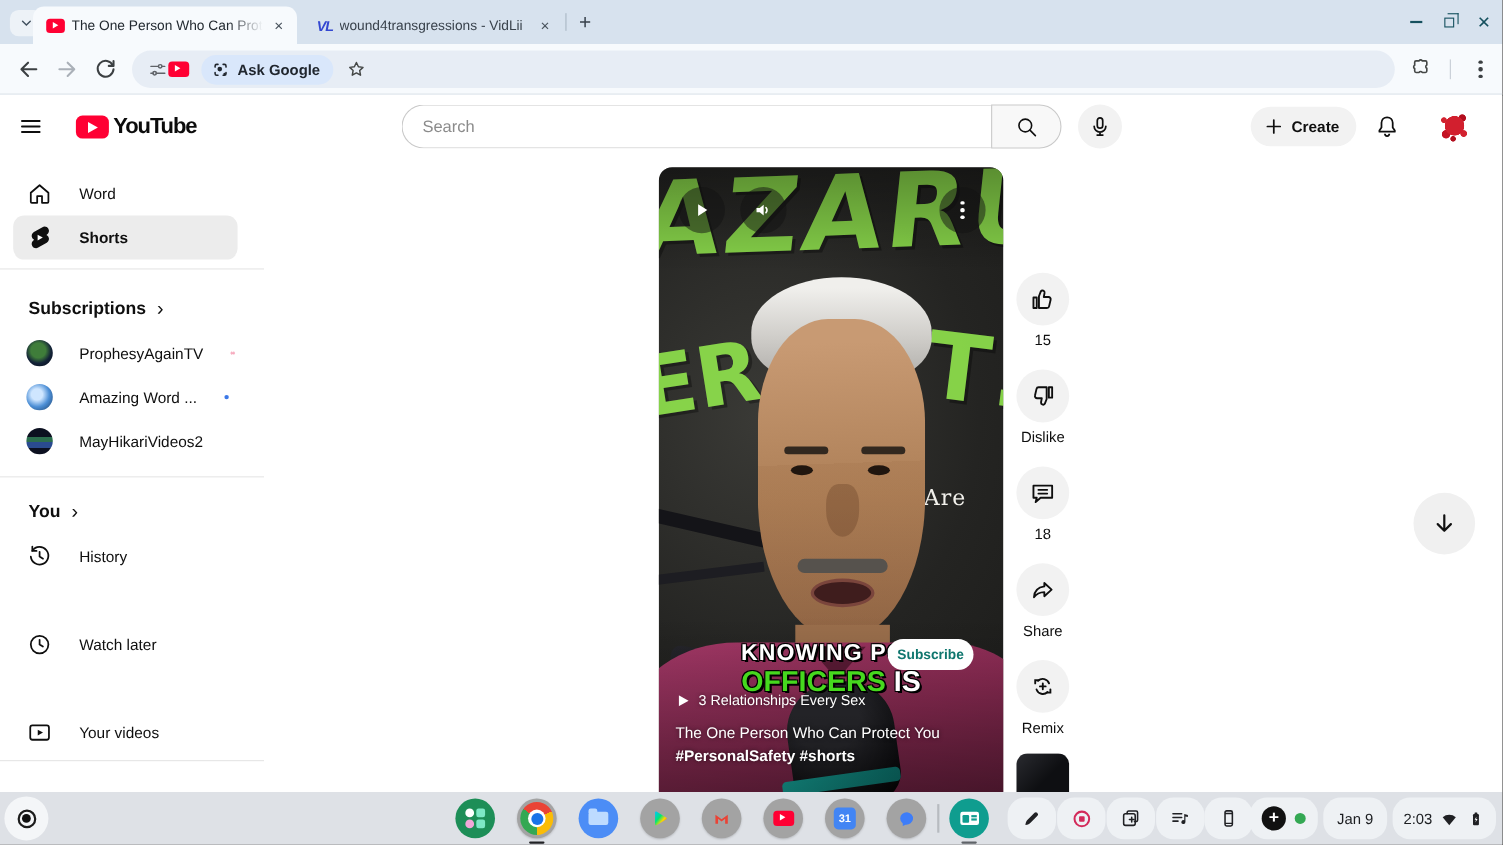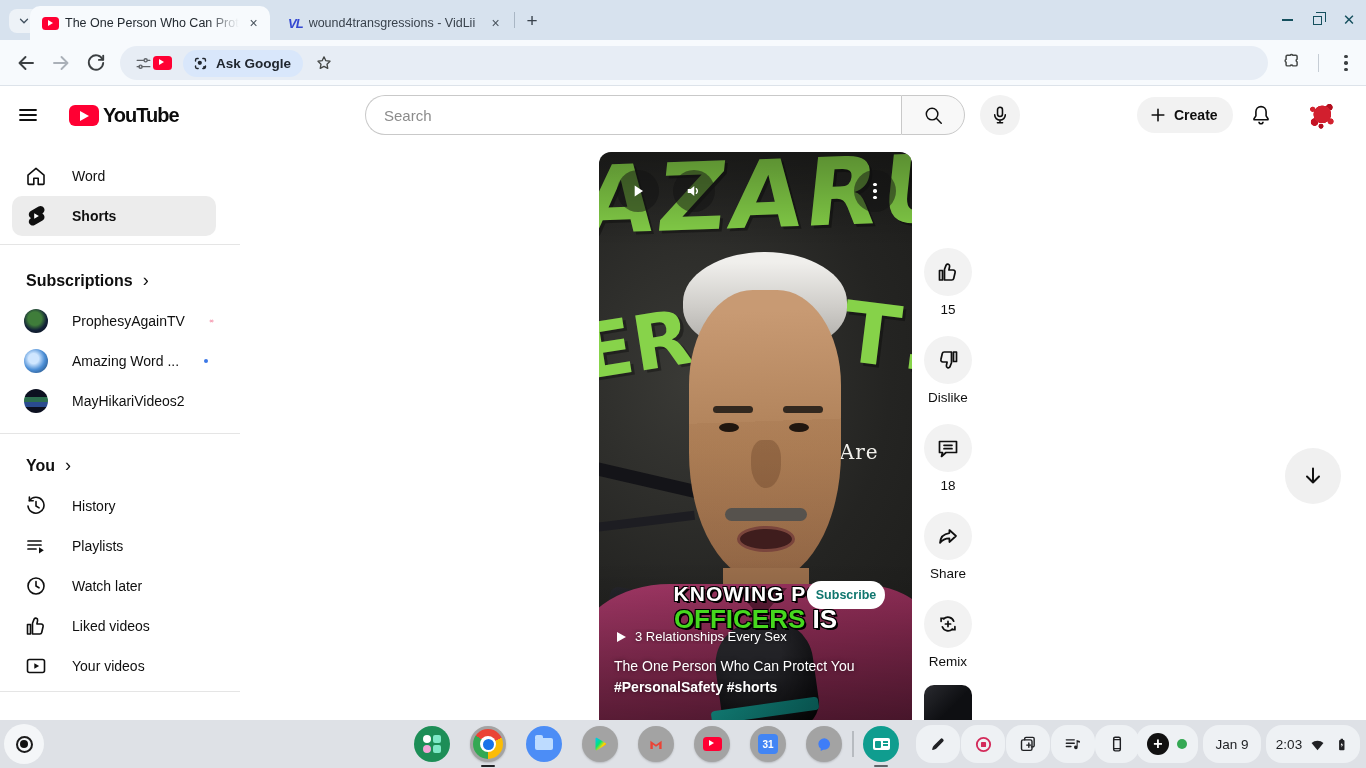--- a/index.html
+++ b/index.html
@@ -346,41 +346,26 @@
     <div class="side-item" style="top:399px">
       <svg width="24" height="24" viewBox="0 0 24 24">
           <g stroke="#0f0f0f" stroke-width="1.6" fill="none" stroke-linecap="round">
             <path d="M5.4 6.6A8 8 0 1 1 4 12"></path>
             <path d="M5.4 3v3.8h3.8"></path>
             <path d="M12 7.6V12l3.1 1.9"></path>
           </g>
         </svg>
       <span>History</span>
     </div>
-    <div class="side-item" style="top:439px">
-      <svg width="24" height="24" viewBox="0 0 24 24">
-          <g stroke="#0f0f0f" stroke-width="1.7" stroke-linecap="round">
-            <path d="M4 7h13M4 11h13M4 15h8"></path>
-          </g>
-          <path d="M15 13.2v6.2l4.8-3.1z" fill="#0f0f0f"></path>
-        </svg>
-      <span>Playlists</span>
-    </div>
     <div class="side-item" style="top:479px">
       <svg width="24" height="24" viewBox="0 0 24 24">
           <circle cx="12" cy="12" r="8" fill="none" stroke="#0f0f0f" stroke-width="1.6"></circle>
           <path d="M12 7.6V12l3 1.8" fill="none" stroke="#0f0f0f" stroke-width="1.6" stroke-linecap="round"></path>
         </svg>
       <span>Watch later</span>
-    </div>
-    <div class="side-item" style="top:519px">
-      <svg width="24" height="24" viewBox="0 0 24 24">
-          <path d="M3.5 10.5h3V20h-3zM8.5 20h7.3c.9 0 1.7-.6 1.9-1.5l1.4-6a2 2 0 0 0-1.9-2.5h-4.3l.7-3.7a1.9 1.9 0 0 0-3.4-1.4L8.5 9.3z" fill="none" stroke="#0f0f0f" stroke-width="1.6" stroke-linejoin="round"></path>
-        </svg>
-      <span>Liked videos</span>
     </div>
     <div class="side-item" style="top:559px">
       <svg width="24" height="24" viewBox="0 0 24 24">
           <rect x="3.5" y="5.5" width="17" height="13" rx="2" fill="none" stroke="#0f0f0f" stroke-width="1.6"></rect>
           <path d="M10.3 9.3v5.4l4.8-2.7z" fill="#0f0f0f"></path>
         </svg>
       <span>Your videos</span>
     </div>
     <div class="divider" style="top:604px"></div>
 

